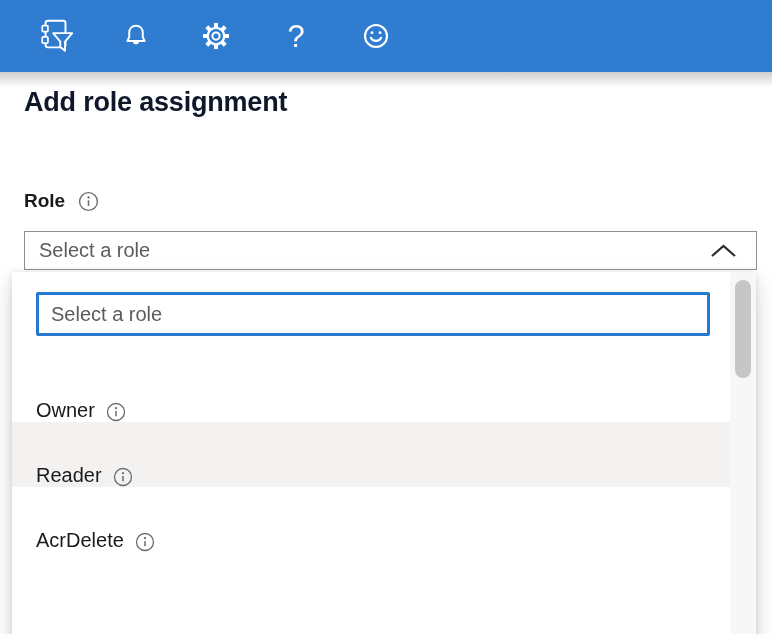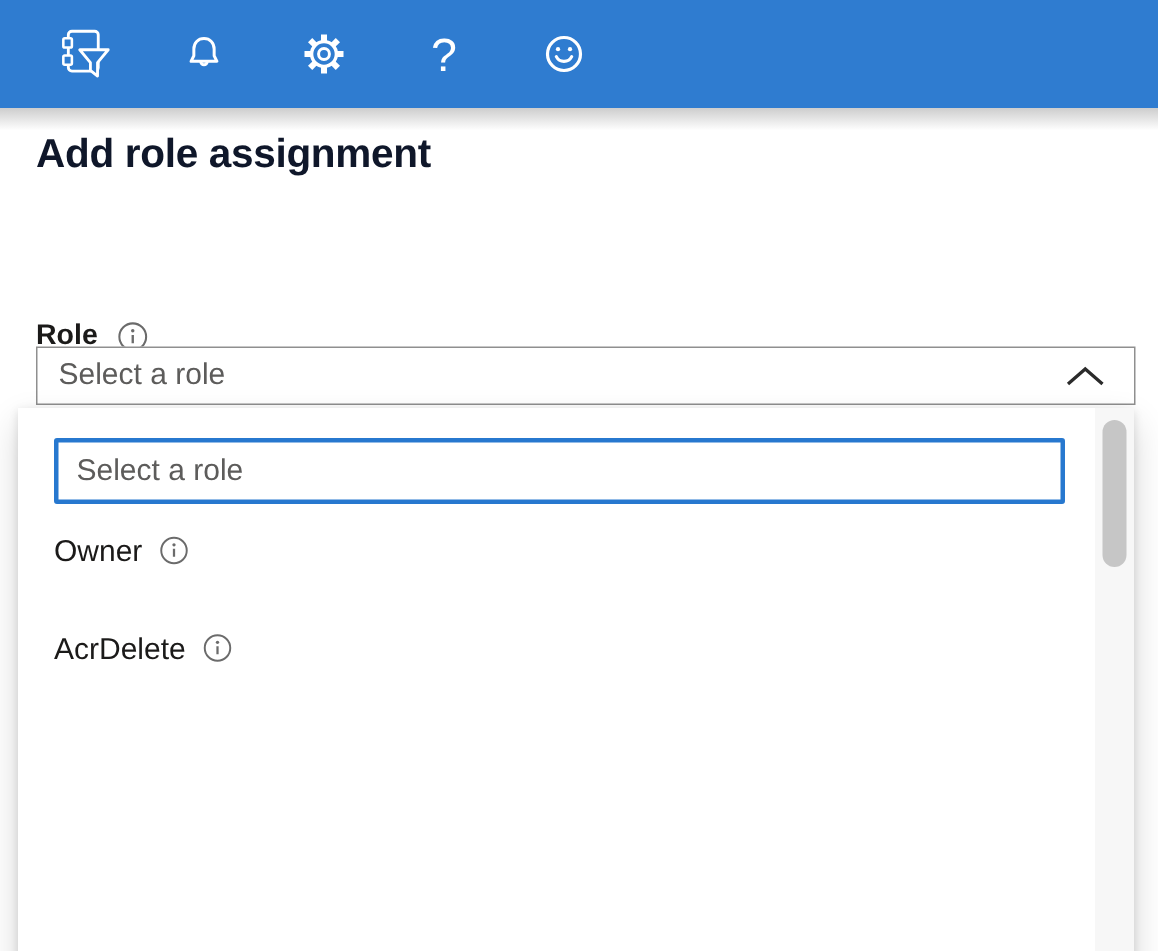--- a/index.html
+++ b/index.html
@@ -44,21 +44,21 @@
     pointer-events:none;
   }
   
   .page-title{
     position:absolute;left:24px;top:87px;
     font-size:27px;font-weight:700;color:#0f172a;
     letter-spacing:-0.2px;
   }
   .role-row{
     position:absolute;left:24px;top:190px;
-    display:flex;align-items:center;gap:13px;margin-top:23px;
+    display:flex;align-items:center;gap:13px;
   }
   .role-label{font-size:19px;font-weight:700;color:var(--text-dark);}
   
   .select-trigger{
     position:absolute;left:24px;top:231px;
     width:733px;height:39px;
     border:1px solid var(--border-gray);
     background:#fff;
     display:flex;align-items:center;justify-content:space-between;
     padding:0 19px 0 14px;
@@ -79,21 +79,21 @@
     border-radius:2px;
     font-size:20px;color:#333;
     padding:0 12px;
     outline:none;
     font-family:"Liberation Sans", sans-serif;
   }
   .role-search::placeholder{color:var(--text-gray);opacity:1;}
   .options{margin-top:21px;margin-right:26px;}
   .option{
     height:65px;
-    display:flex;align-items:flex-start;gap:11px;
+    display:flex;align-items:flex-end;gap:11px;
     padding-left:24px;
     cursor:pointer;
   }
   .option.highlighted{background:var(--row-highlight);}
   .option-label{font-size:20px;color:var(--text-dark);}
   .info-svg{flex:0 0 auto;display:block;}
   
   .scrollbar-track{
     position:absolute;top:0;right:0;
     width:26px;height:100%;
@@ -191,20 +191,28 @@
 
     <div class="options" id="options">
         <div class="option">
     <span class="option-label">Owner</span>
     <svg class="info-svg" width="20" height="20" viewBox="0 0 20 20">
       <circle cx="10" cy="10" r="8.5" fill="none" stroke="#6b6b6b" stroke-width="1.3"></circle>
       <circle cx="10" cy="6.2" r="1.1" fill="#6b6b6b"></circle>
       <line x1="10" y1="8.9" x2="10" y2="14.2" stroke="#6b6b6b" stroke-width="1.5"></line>
     </svg>
   </div>
+        <div class="option highlighted">
+    <span class="option-label">Reader</span>
+    <svg class="info-svg" width="20" height="20" viewBox="0 0 20 20">
+      <circle cx="10" cy="10" r="8.5" fill="none" stroke="#6b6b6b" stroke-width="1.3"></circle>
+      <circle cx="10" cy="6.2" r="1.1" fill="#6b6b6b"></circle>
+      <line x1="10" y1="8.9" x2="10" y2="14.2" stroke="#6b6b6b" stroke-width="1.5"></line>
+    </svg>
+  </div>
         <div class="option">
     <span class="option-label">AcrDelete</span>
     <svg class="info-svg" width="20" height="20" viewBox="0 0 20 20">
       <circle cx="10" cy="10" r="8.5" fill="none" stroke="#6b6b6b" stroke-width="1.3"></circle>
       <circle cx="10" cy="6.2" r="1.1" fill="#6b6b6b"></circle>
       <line x1="10" y1="8.9" x2="10" y2="14.2" stroke="#6b6b6b" stroke-width="1.5"></line>
     </svg>
   </div>
       </div>
 

